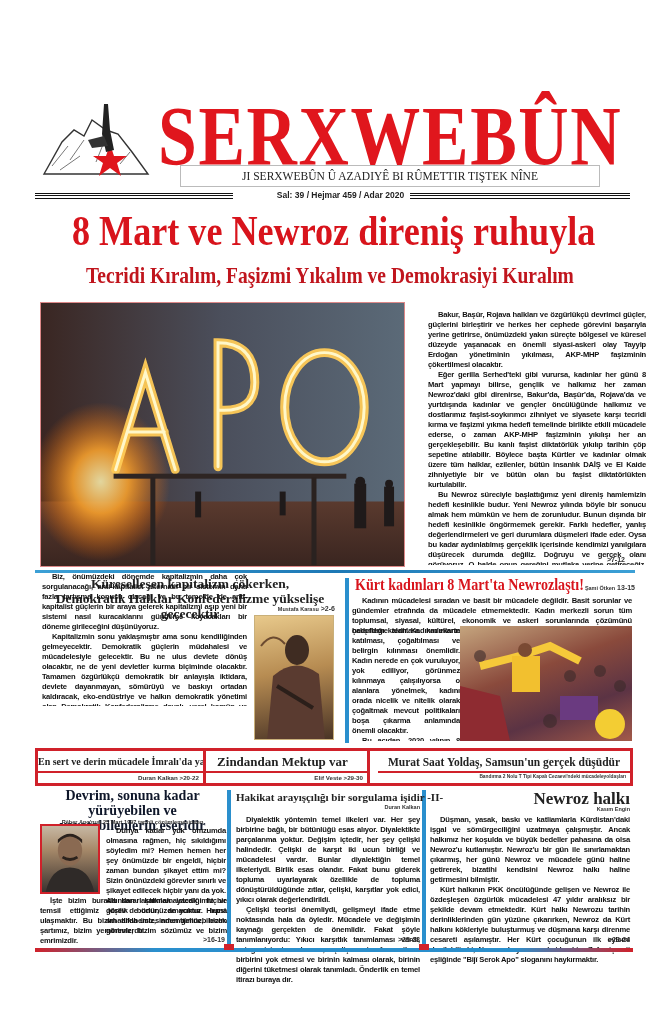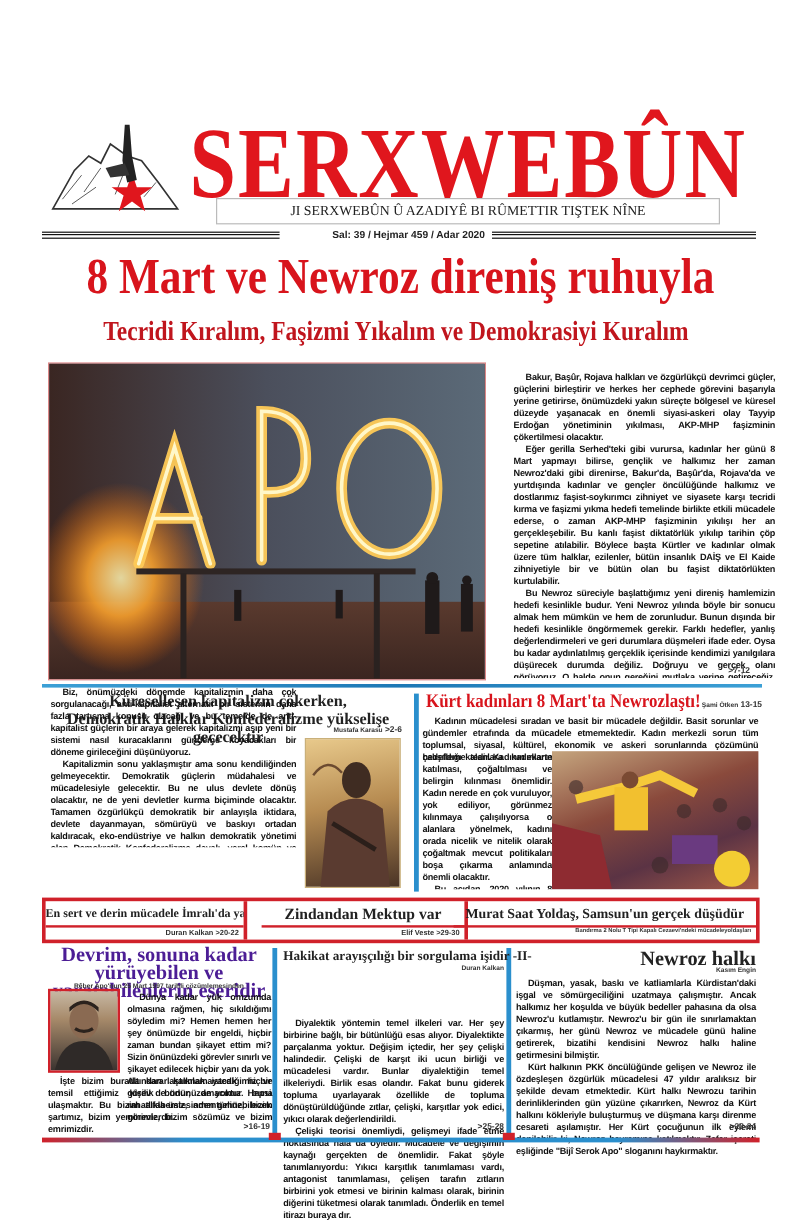--- a/index.html
+++ b/index.html
@@ -58,29 +58,29 @@
   #strip { left: 35px; top: 748px; width: 598px; height: 38px; border: 3px solid #d0212a; background: #fff; }
   .strip-cell { position: absolute; top: 0; height: 32px; border-right: 3px solid #d0212a; }
   .strip-cell:last-child { border-right: none; }
   .strip-title { position: absolute; left: 0; top: 0; width: 100%; height: 22px; border-bottom: 2px solid #d0212a; text-align: center; font-weight: bold; line-height: 22px; white-space: nowrap; color: #222; overflow: hidden; }
   .strip-meta { position: absolute; right: 4px; top: 23px; font-size: 6.2px; font-weight: bold; color: #333; white-space: nowrap; }
 
   
   #vbar-2 { left: 227px; top: 790px; width: 4px; height: 160px; background: #2a8fcd; }
   #vbar-3 { left: 422px; top: 790px; width: 4px; height: 160px; background: #2a8fcd; }
 
-  #dev-head { left: 40px; top: 788px; width: 185px; text-align: center; font-size: 17px; font-weight: bold; line-height: 15px; color: #4c1d95; }
+  #dev-head { left: 40px; top: 788px; width: 185px; text-align: center; font-size: 14px; font-weight: bold; line-height: 15px; color: #0f172a; }
   #dev-sub { left: 40px; top: 819px; width: 185px; text-align: center; font-size: 5.6px; font-weight: bold; color: #333; }
   #dev-photo { left: 40px; top: 824px; width: 60px; height: 70px; border: 2px solid #d0212a; overflow: hidden; background: linear-gradient(180deg, #c7b8a4 0%, #a78a6a 35%, #3b3330 100%); }
   #dev-text-side { left: 106px; top: 826px; width: 120px; }
   #dev-text-full { left: 40px; top: 896px; width: 187px; }
 
   #hak-head { left: 236px; top: 790px; width: 185px; font-size: 11px; font-weight: bold; color: #222; line-height: 14px; white-space: nowrap; }
   #hak-author { left: 330px; top: 804px; width: 90px; }
-  #hak-text { left: 236px; top: 848px; width: 184px; }
+  #hak-text { left: 236px; top: 815px; width: 184px; }
 
   #nev-head { left: 430px; top: 788px; width: 200px; text-align: right; font-size: 17px; font-weight: bold; color: #222; line-height: 22px; }
   #nev-author { left: 560px; top: 806px; width: 70px; }
   #nev-text { left: 430px; top: 815px; width: 200px; }
 
   #bottom-line { left: 35px; top: 948px; width: 598px; height: 4px; background: linear-gradient(90deg, #d0212a 0%, #2a8fcd 20%, #2a8fcd 80%, #d0212a 100%); }
   .corner-red { position: absolute; width: 10px; height: 6px; background: #d0212a; }
 
   .bind-par { display: block; }
 </style>
@@ -214,21 +214,21 @@
         <circle cx="160" cy="60" r="6"></circle>
     </g>
   </svg>
 </div>
 
 <div class="abs" id="strip">
   <div class="strip-cell" style="left:0;width:168px;">
     <div class="strip-title serif" style="font-size:10px;">En sert ve derin mücadele İmralı'da yaşanmaktadır</div>
     <div class="strip-meta">Duran Kalkan  &gt;20-22</div>
   </div>
-  <div class="strip-cell" style="left:180px;width:172px;">
+  <div class="strip-cell" style="left:160px;width:172px;">
     <div class="strip-title serif" style="font-size:13px;">Zindandan Mektup var</div>
     <div class="strip-meta">Elif Veste  &gt;29-30</div>
   </div>
   <div class="strip-cell" style="left:340px;width:252px;text-decoration:underline;">
     <div class="strip-title serif" style="font-size:11.5px;">Murat Saat Yoldaş, Samsun'un gerçek düşüdür</div>
     <div class="strip-meta" style="font-size:4.8px;">Bandırma 2 Nolu T Tipi Kapalı Cezaevi'ndeki mücadeleyoldaşları</div>
   </div>
 </div>
 
 <div class="abs" id="vbar-2"></div>

